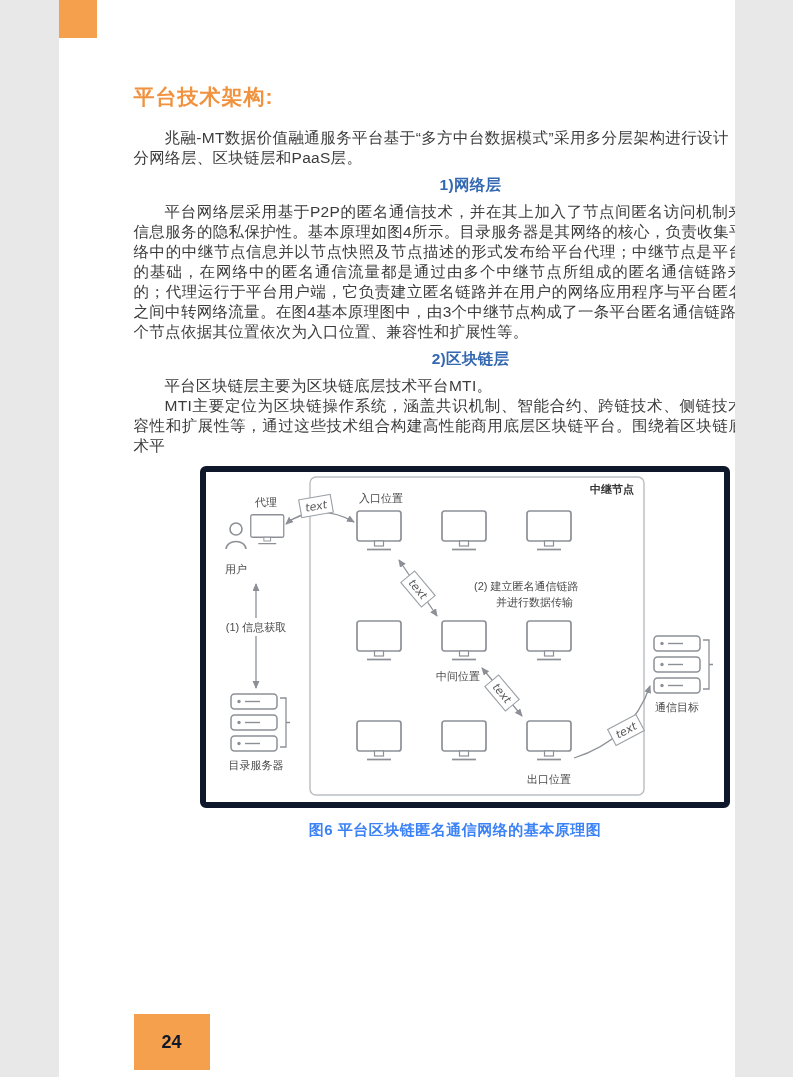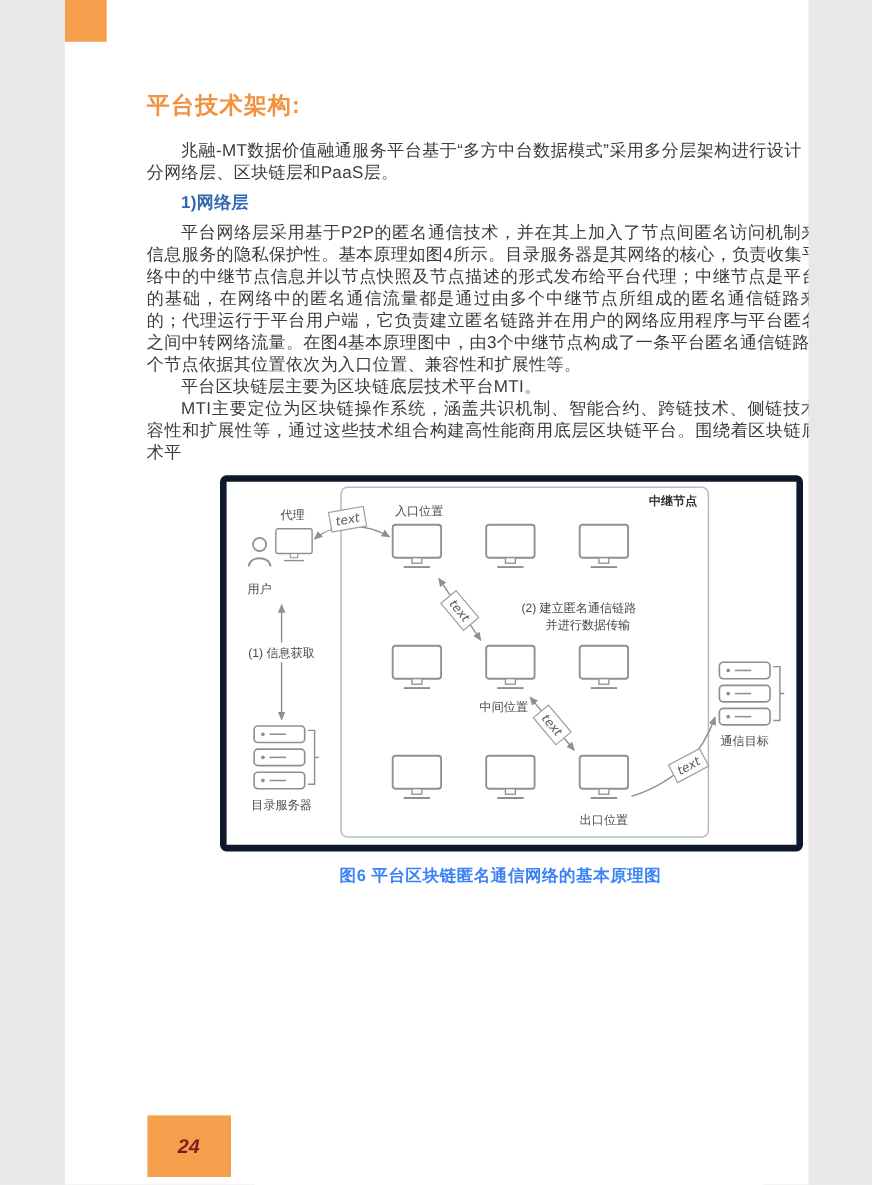--- a/index.html
+++ b/index.html
@@ -20,35 +20,35 @@
   .title{
     margin:0 0 16px 0;font-size:21px;line-height:30px;font-weight:bold;
     color:var(--heading-orange,#F0923E);letter-spacing:1px;
   }
   .body{
     margin:0;font-size:15.5px;line-height:20px;color:#3b3b3b;
     text-align:justify;text-indent:2em;letter-spacing:0.3px;
   }
   .sub{
     margin:0;font-size:15.5px;line-height:34px;font-weight:bold;
-    color:var(--subheading-blue,#3468B0);text-indent:2em;letter-spacing:0.3px;
+    color:var(--subheading-blue,#3468B0);text-indent:2em;letter-spacing:0.3px;text-align:center;
   }
   .figure-box{
     position:relative;width:518px;height:330px;margin:10px 0 0 66px;
     border:6px solid #0f172a;border-radius:6px;box-sizing:content-box;background:#fff;
   }
   .caption{
     margin-top:13px;text-align:center;font-size:15px;font-weight:bold;color:#3b82f6;
     letter-spacing:0.5px;
   }
   .page-number{
     position:absolute;left:75px;top:1014px;width:76px;height:56px;
     background:var(--accent-orange,#F5A04C);display:flex;align-items:center;justify-content:center;
   }
-  .page-number span{color:#7f1d1d;font-size:18px;font-weight:bold;font-style:italic;}
+  .page-number span{color:#0f172a;font-size:18px;font-weight:bold;}
 
   
   svg{display:block;}
   .inner-box{fill:none;stroke:#b9bdc2;stroke-width:1.4;}
   .dlabel{font:11px "Liberation Sans","DejaVu Sans",sans-serif;fill:#4a4a4a;}
   .dlabel-b{font:bold 11px "Liberation Sans","DejaVu Sans",sans-serif;fill:#333;}
   .arrow{stroke:#8c9096;stroke-width:1.3;fill:none;}
   .chip-rect{fill:#ffffff;stroke:#9aa0a6;stroke-width:1.1;}
   .chip-text{font:italic 11px "DejaVu Sans",sans-serif;fill:#555;text-anchor:middle;}
   .wbg{fill:#ffffff;}
@@ -57,20 +57,21 @@
 <body>
 
 <div class="page">
   <div class="corner-accent"></div>
 
   <div class="content">
     <h1 class="title">平台技术架构:</h1>
     <p class="body">兆融-MT数据价值融通服务平台基于“多方中台数据模式”采用多分层架构进行设计，主要分网络层、区块链层和PaaS层。</p>
     <h2 class="sub">1)网络层</h2>
     <p class="body">平台网络层采用基于P2P的匿名通信技术，并在其上加入了节点间匿名访问机制来确保信息服务的隐私保护性。基本原理如图4所示。目录服务器是其网络的核心，负责收集平台网络中的中继节点信息并以节点快照及节点描述的形式发布给平台代理；中继节点是平台网络的基础，在网络中的匿名通信流量都是通过由多个中继节点所组成的匿名通信链路来转发的；代理运行于平台用户端，它负责建立匿名链路并在用户的网络应用程序与平台匿名链路之间中转网络流量。在图4基本原理图中，由3个中继节点构成了一条平台匿名通信链路，这3个节点依据其位置依次为入口位置、兼容性和扩展性等。</p>
+    <h2 class="sub">2)区块链层</h2>
     <p class="body">平台区块链层主要为区块链底层技术平台MTI。</p>
     <p class="body">MTI主要定位为区块链操作系统，涵盖共识机制、智能合约、跨链技术、侧链技术、兼容性和扩展性等，通过这些技术组合构建高性能商用底层区块链平台。围绕着区块链底层技术平</p>
 
     <div class="figure-box">
       <svg viewBox="0 0 518 330" width="518" height="330">
         <defs>
           <marker id="arr" markerWidth="9" markerHeight="9" refX="7" refY="3.5" orient="auto-start-reverse" markerUnits="userSpaceOnUse">
             <path d="M0,0 L8,3.5 L0,7 Z" fill="#8c9096"></path>
           </marker>
           <g id="monitor">

